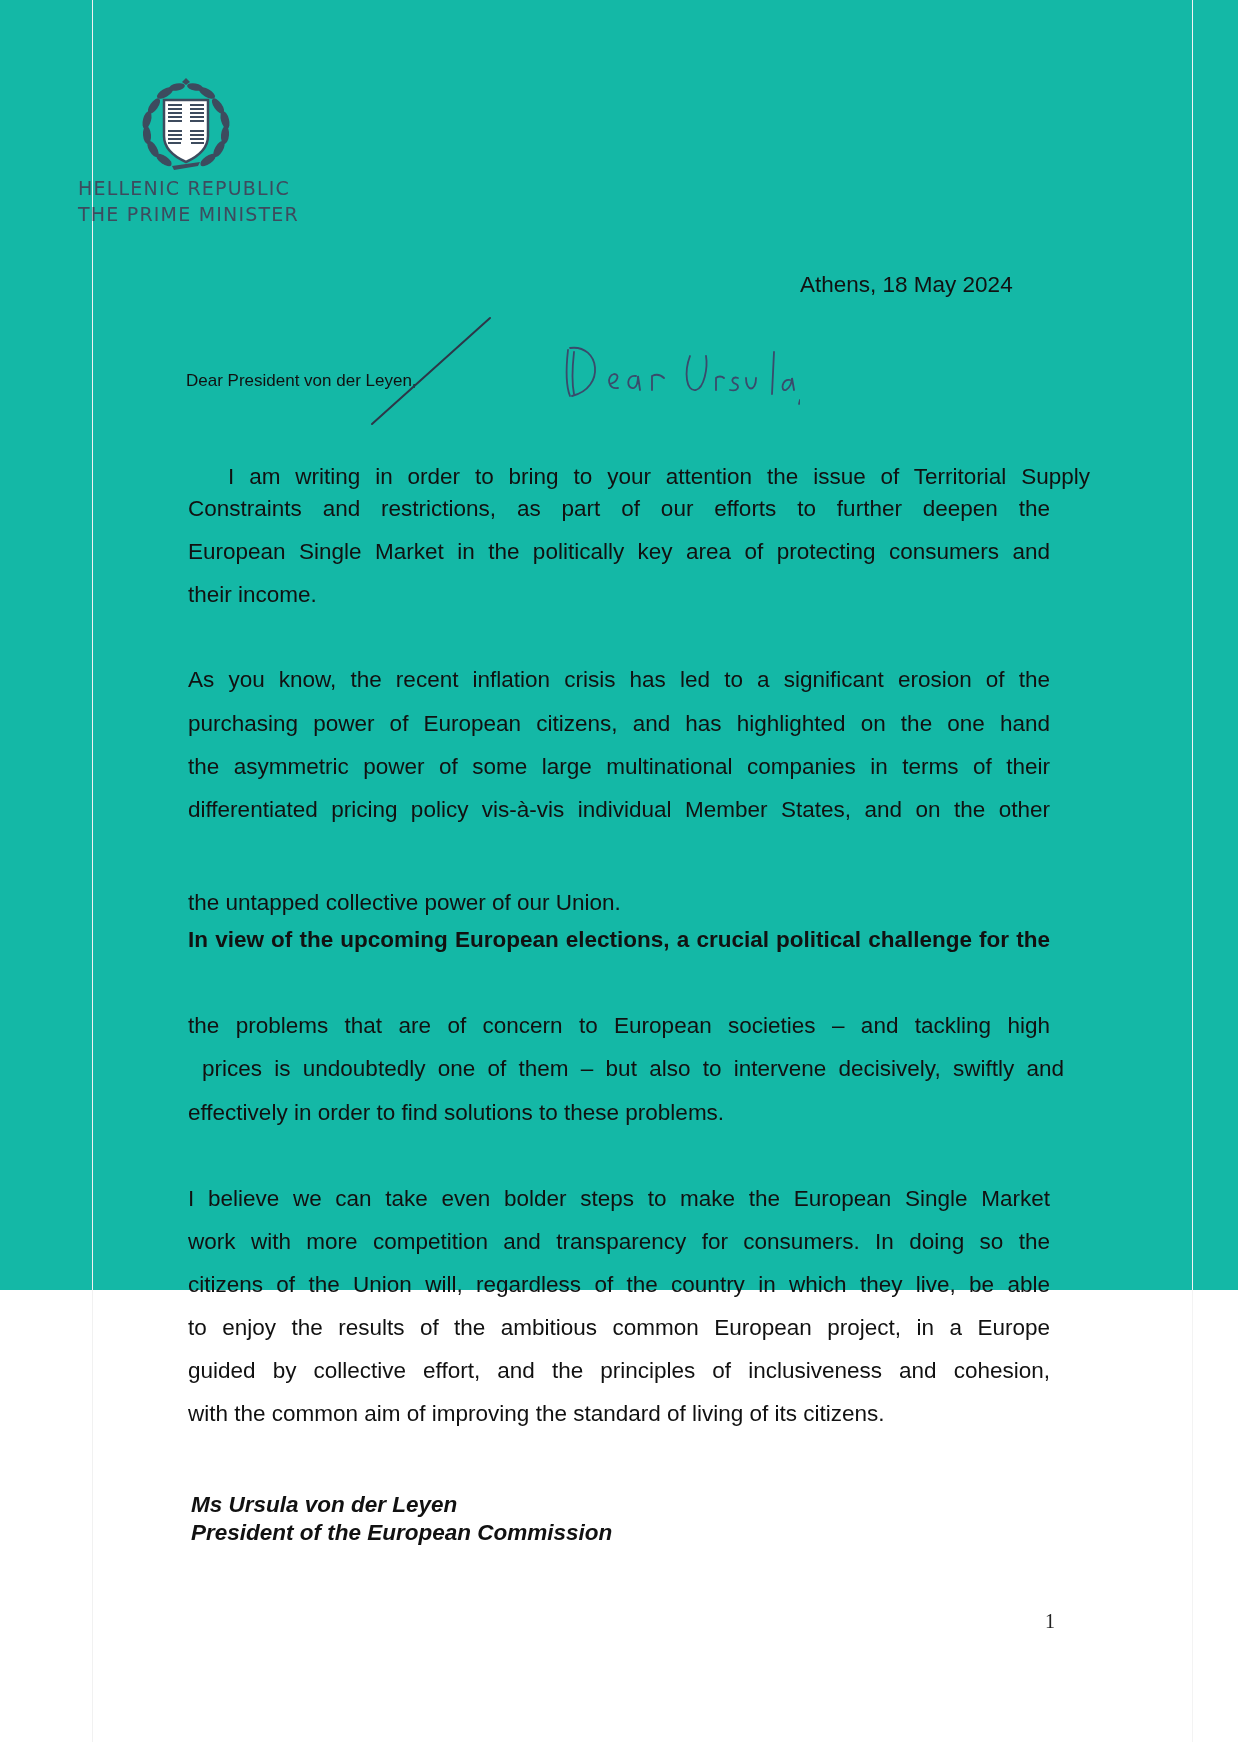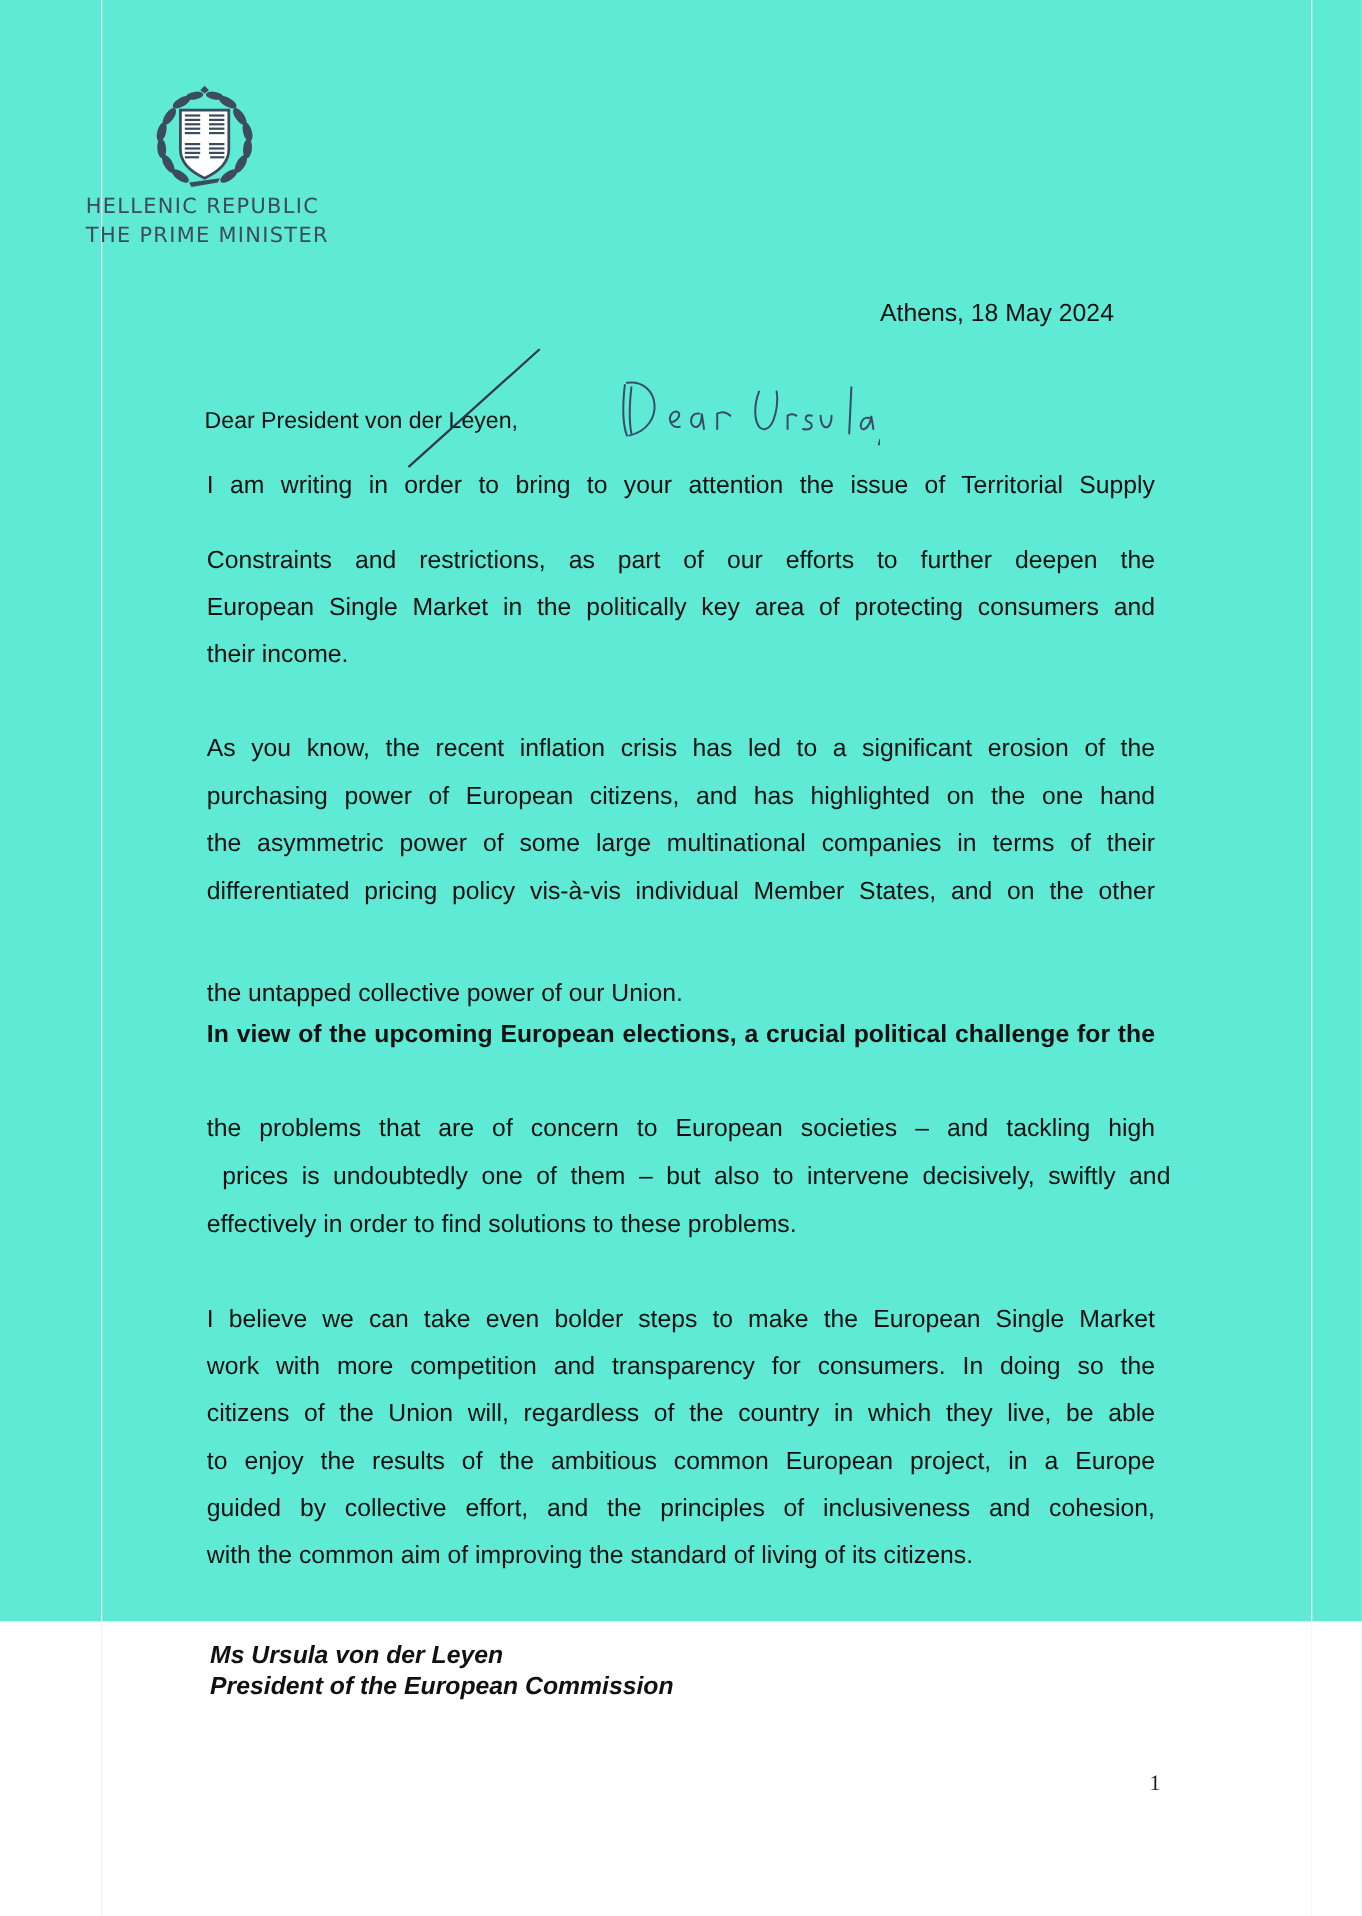--- a/index.html
+++ b/index.html
@@ -4,37 +4,37 @@
 <style>
   html, body { margin: 0; padding: 0; }
   body {
     width: 1238px; height: 1742px;
     background: #ffffff;
     position: relative;
     overflow: hidden;
     font-family: "Liberation Sans", sans-serif;
     color: #111111;
   }
-  .page { position: absolute; left: 0; top: 0; width: 1238px; height: 1474px; background: #5eead4; }
+  .page { position: absolute; left: 0; top: 0; width: 1238px; height: 1290px; background: #14b8a6; }
   .scan-edge-left { position: absolute; left: 92px; top: 0; width: 1px; height: 1742px; background: #f1f1f1; }
   .scan-edge-right { position: absolute; left: 1192px; top: 0; width: 1px; height: 1742px; background: #f3f3f3; }
 
   .emblem { position: absolute; left: 136px; top: 76px; width: 100px; height: 100px; }
   .header-line {
     position: absolute; left: 78px;
     font-family: "DejaVu Sans", sans-serif;
     font-size: 19px; letter-spacing: 1.2px; color: #3d4b5e;
     white-space: nowrap;
   }
   .hl1 { top: 177px; }
   .hl2 { top: 203px; }
 
   .date { position: absolute; left: 800px; top: 272px; font-size: 22.5px; white-space: nowrap; }
 
-  .salutation { position: absolute; left: 186px; top: 371px; font-size: 21px; white-space: nowrap; }
+  .salutation { position: absolute; left: 186px; top: 371px; font-size: 17px; white-space: nowrap; }
   .strike { position: absolute; left: 360px; top: 316px; width: 140px; height: 110px; }
   .handwritten { position: absolute; left: 560px; top: 338px; width: 240px; height: 70px; }
 
   .para-line {
     position: absolute; left: 188px; width: 862px;
     font-size: 22.5px; white-space: nowrap;
     text-align: justify; text-align-last: justify;
     transform-origin: left top;
   }
   .para-line.last { text-align-last: left; width: auto; }
@@ -139,21 +139,21 @@
       <path d="M186 40 C186 54 196 54 196 40"></path>
 
       <path d="M214 14 L212 56"></path>
 
       <path d="M230 42 C222 40 220 54 226 52 C230 50 232 44 232 40 L234 52"></path>
 
       <path d="M240 62 L239 66"></path>
     </g>
   </svg>
 
-  <div class="para-line" style="top: 428px; width: 862px; text-align-last: justify;">I am writing in order to bring to your attention the issue of Territorial Supply</div>
+  <div class="para-line" style="top: 464px; width: 862px; text-align-last: justify; margin-left: 40px;">I am writing in order to bring to your attention the issue of Territorial Supply</div>
   <div class="para-line" style="top: 496px; width: 862px; text-align-last: justify;">Constraints and restrictions, as part of our efforts to further deepen the</div>
   <div class="para-line" style="top: 539px; width: 862px; text-align-last: justify;">European Single Market in the politically key area of protecting consumers and</div>
   <div class="para-line last" style="top: 582px; width: auto; text-align-last: left;">their income.</div>
 
   <div class="para-line" style="top: 667px; width: 862px; text-align-last: justify;">As you know, the recent inflation crisis has led to a significant erosion of the</div>
   <div class="para-line" style="top: 754px; width: 862px; text-align-last: justify;">the asymmetric power of some large multinational companies in terms of their</div>
   <div class="para-line" style="top: 711px; width: 862px; text-align-last: justify;">purchasing power of European citizens, and has highlighted on the one hand</div>
   <div class="para-line" style="top: 797px; width: 862px; text-align-last: justify;">differentiated pricing policy vis-à-vis individual Member States, and on the other</div>
   <div class="para-line last" style="top: 890px; width: auto; text-align-last: left;">the untapped collective power of our Union.</div>
 

